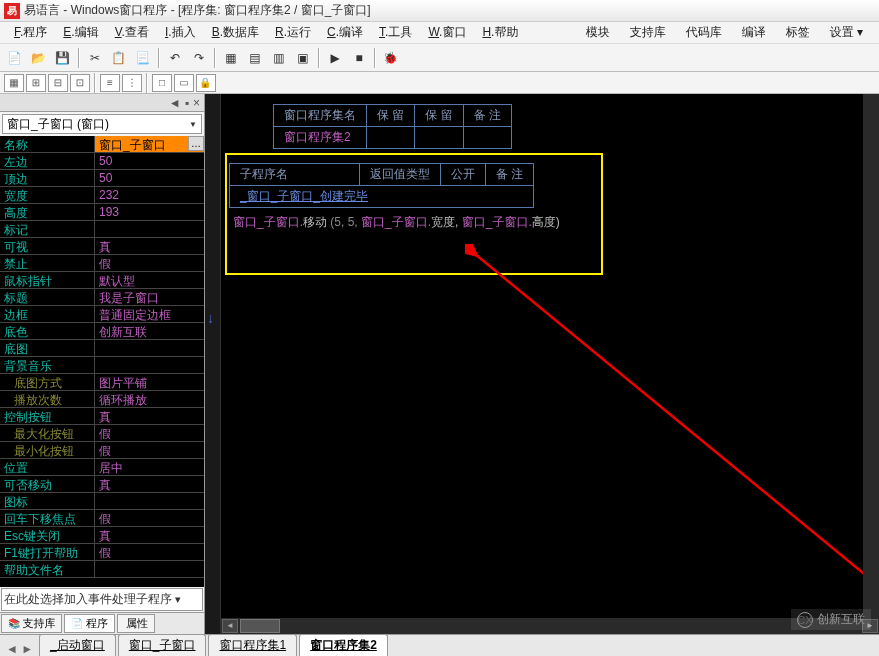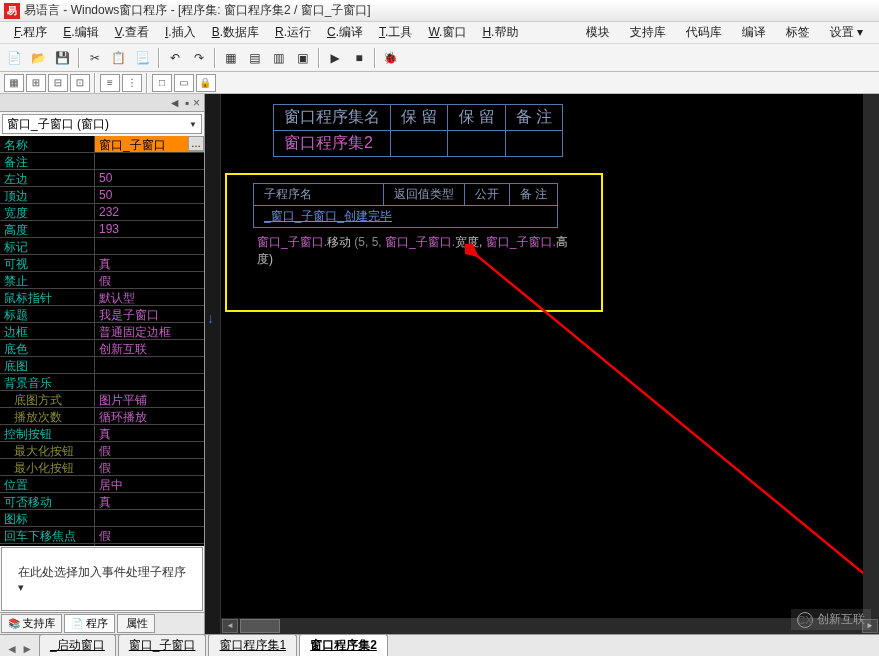--- a/index.html
+++ b/index.html
@@ -23,31 +23,31 @@
 .left-header span{padding:0 2px;cursor:pointer;color:#555}
 .dropdown{margin:2px;height:20px;border:1px solid #999;background:#fff;display:flex;align-items:center;padding:0 4px;position:relative}
 .dropdown::after{content:"▼";position:absolute;right:4px;font-size:8px;color:#333}
 .prop-table{flex:1;overflow-y:auto;background:#000}
 .prop-row{display:flex;border-bottom:1px solid #444;height:17px}
 .prop-label{width:95px;padding:1px 4px;color:#14b8a6;background:#000;border-right:1px solid #444}
 .prop-label.indent{padding-left:14px;color:#888833}
 .prop-value{flex:1;padding:1px 4px;color:#c060c0;background:#000;position:relative}
 .prop-value.highlight{background:#ff8800;color:#000}
 .prop-value .ell{position:absolute;right:0;top:0;width:16px;height:15px;background:#ddd;border:1px solid #999;text-align:center;line-height:13px;color:#000;font-size:10px}
-.bottom-hint{background:#fff;border:1px solid #999;padding:16px;font-size:11px;color:#333;margin:1px}
+.bottom-hint{background:#fff;border:1px solid #999;padding:2px;font-size:11px;color:#333;margin:1px}
 .left-tabs{display:flex;height:22px;background:#e8e8e8;border-top:1px solid #999}
 .ltab{padding:2px 6px;border:1px solid #999;background:#f4f4f4;margin:1px;cursor:pointer;display:flex;align-items:center;gap:2px;font-size:11px}
 .ltab.active{background:#fff}
 .ltab-icon{font-size:10px}
 .editor{flex:1;background:#000;position:relative;overflow:hidden}
 .editor-inner{position:absolute;left:20px;top:10px;right:10px}
 .table1{border-collapse:collapse;margin-left:48px}
-.table1 td{border:1px solid #5577aa;padding:2px 10px;color:#8899bb;font-size:16px;height:18px}
+.table1 td{border:1px solid #5577aa;padding:2px 10px;color:#8899bb;font-size:12px;height:18px}
 .table1 .filled{color:#c060c0}
-.yellow-box{border:2px solid #ffee00;margin-top:16px;padding:8px 14px 40px 26px;width:378px}
+.yellow-box{border:2px solid #ffee00;margin-top:4px;padding:8px 14px 40px 2px;width:378px}
 .table2{border-collapse:collapse}
 .table2 td{border:1px solid #5577aa;padding:2px 10px;color:#8899bb;font-size:12px;height:18px}
 .table2 .link{color:#6688dd;text-decoration:underline}
 .code-line{margin-top:4px;padding:2px 4px;color:#c060c0;font-size:12px}
 .code-line .punct{color:#888}
 .code-line .etc{color:#bbb}
 .arrow-svg{position:absolute;left:260px;top:150px;pointer-events:none}
 .gutter{position:absolute;left:0;top:0;width:16px;height:100%;background:#1a1a1a;border-right:1px solid #333}
 .gutter-mark{position:absolute;left:2px;color:#4466cc;font-size:14px}
 .bottom-tabs{height:22px;background:#e8e8e8;display:flex;align-items:flex-end;padding:0 6px;border-top:1px solid #999}
@@ -138,24 +138,20 @@
       <span>▪</span>
       <span>×</span>
     </div>
     <div class="dropdown">
       <span>窗口_子窗口 (窗口)</span>
     </div>
     <div class="prop-table" id="prop-table">
         <div class="prop-row">
           <div class="prop-label">名称</div>
           <div class="prop-value highlight">窗口_子窗口<div class="ell">…</div></div>
-        </div>
-        <div class="prop-row">
-          <div class="prop-label">备注</div>
-          <div class="prop-value"></div>
         </div>
         <div class="prop-row">
           <div class="prop-label">左边</div>
           <div class="prop-value">50</div>
         </div>
         <div class="prop-row">
           <div class="prop-label">顶边</div>
           <div class="prop-value">50</div>
         </div>
         <div class="prop-row">

